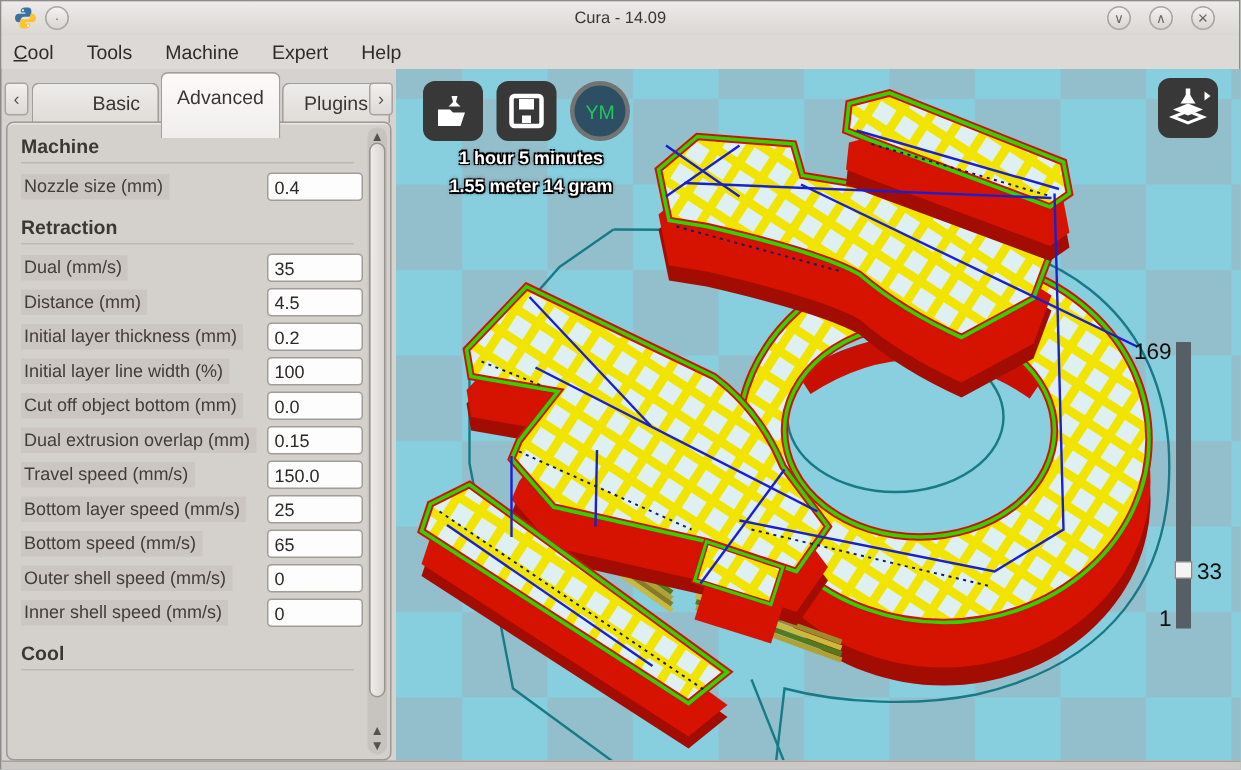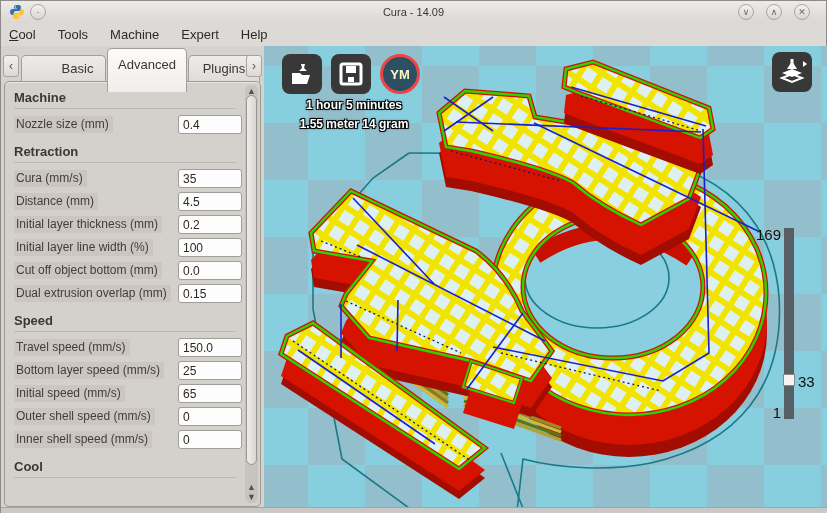--- a/index.html
+++ b/index.html
@@ -66,21 +66,21 @@
     color:#55514d; line-height:8px; }
 
   
   .viewport { position:absolute; left:263px; top:45px; width:564px; height:461px;
     overflow:hidden; background:#87cede; }
   .vbtn { position:absolute; width:40px; height:40px; border-radius:8px;
     background:#383838; display:flex; align-items:center; justify-content:center; }
   .vbtn.load { left:18px; top:8px; } .vbtn.save { left:67px; top:8px; }
   .vbtn.share { left:116px; top:8px; background:transparent; }
   .ym-circle { width:40px; height:40px; border-radius:50%; background:#2d4f63;
-    border:3px solid #ef4444; color:#fef9c3; font-weight:bold; font-size:13px;
+    border:3px solid #737373; color:#22c55e; font-weight:normal; font-size:13px;
     display:flex; align-items:center; justify-content:center; }
   .vbtn.viewmode { left:508px; top:6px; }
   .stats { position:absolute; left:2px; top:50px; width:176px; text-align:center;
     color:#fff; font-size:12px; font-weight:bold; line-height:19px;
     text-shadow:-1px -1px 0 #000, 1px -1px 0 #000, -1px 1px 0 #000, 1px 1px 0 #000, 0 0 3px #000; }
 
   .layerbar { position:absolute; left:520px; top:182px; width:10px; height:191px;
     background:#575f66; }
   .layerhandle { position:absolute; left:519px; top:328px; width:12px; height:12px;
     background:#f4f4f4; border:1px solid #888; }
@@ -130,21 +130,21 @@
 
     <div class="panelbox">
       <div class="sec">Machine</div>
       <div class="row">
         <span class="chip">Nozzle size (mm)</span>
         <input value="0.4" style="">
       </div>
 
       <div class="sec">Retraction</div>
       <div class="row">
-        <span class="chip">Cura (mm/s)</span>
+        <span class="chip">Dual (mm/s)</span>
         <input value="35" style="">
       </div>
       <div class="row">
         <span class="chip">Distance (mm)</span>
         <input value="4.5" style="">
       </div>
 
       <div class="row">
         <span class="chip">Initial layer thickness (mm)</span>
         <input value="0.2" style="">
@@ -155,31 +155,30 @@
       </div>
       <div class="row">
         <span class="chip">Cut off object bottom (mm)</span>
         <input value="0.0" style="">
       </div>
       <div class="row">
         <span class="chip">Dual extrusion overlap (mm)</span>
         <input value="0.15" style="">
       </div>
 
-      <div class="sec">Speed</div>
       <div class="row">
         <span class="chip">Travel speed (mm/s)</span>
         <input value="150.0" style="">
       </div>
       <div class="row">
         <span class="chip">Bottom layer speed (mm/s)</span>
         <input value="25" style="">
       </div>
       <div class="row">
-        <span class="chip">Initial speed (mm/s)</span>
+        <span class="chip">Bottom speed (mm/s)</span>
         <input value="65" style="">
       </div>
       <div class="row">
         <span class="chip">Outer shell speed (mm/s)</span>
         <input value="0" style="">
       </div>
       <div class="row">
         <span class="chip">Inner shell speed (mm/s)</span>
         <input value="0" style="">
       </div>

